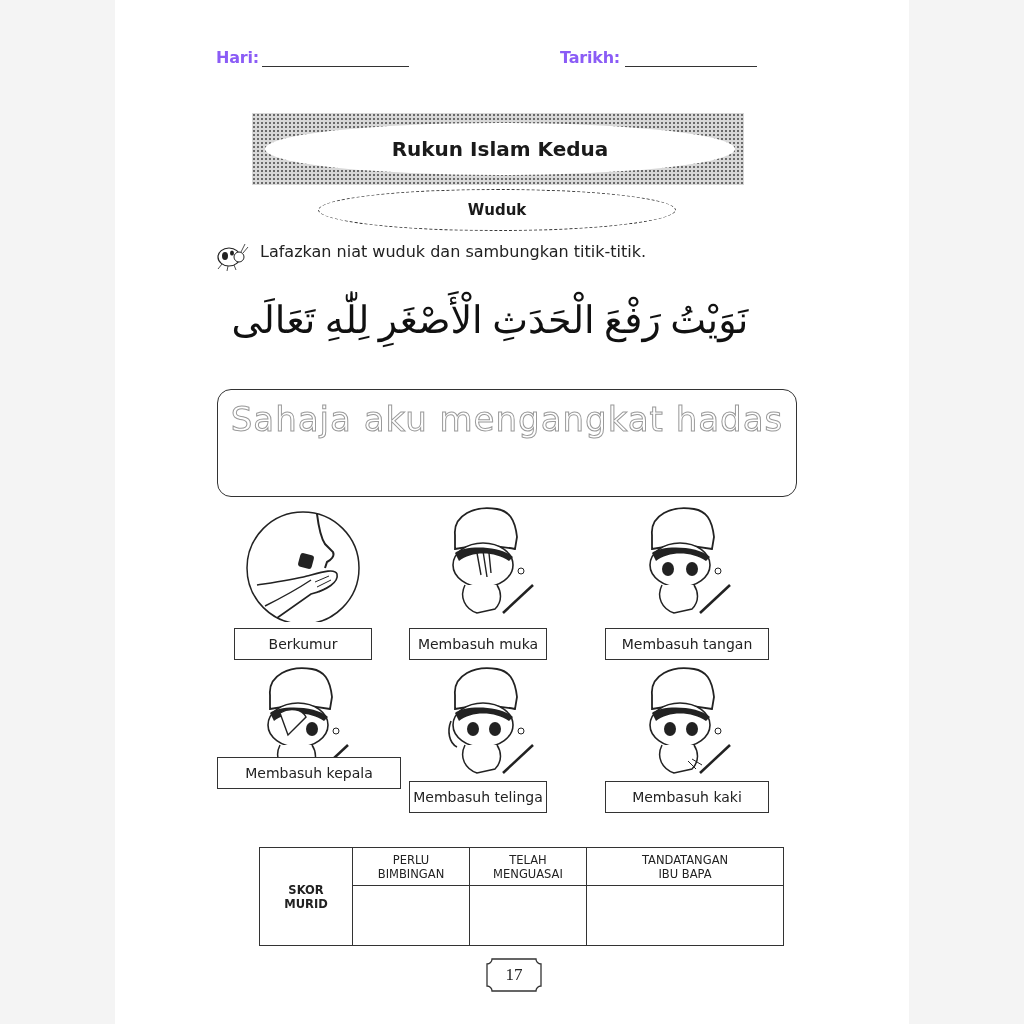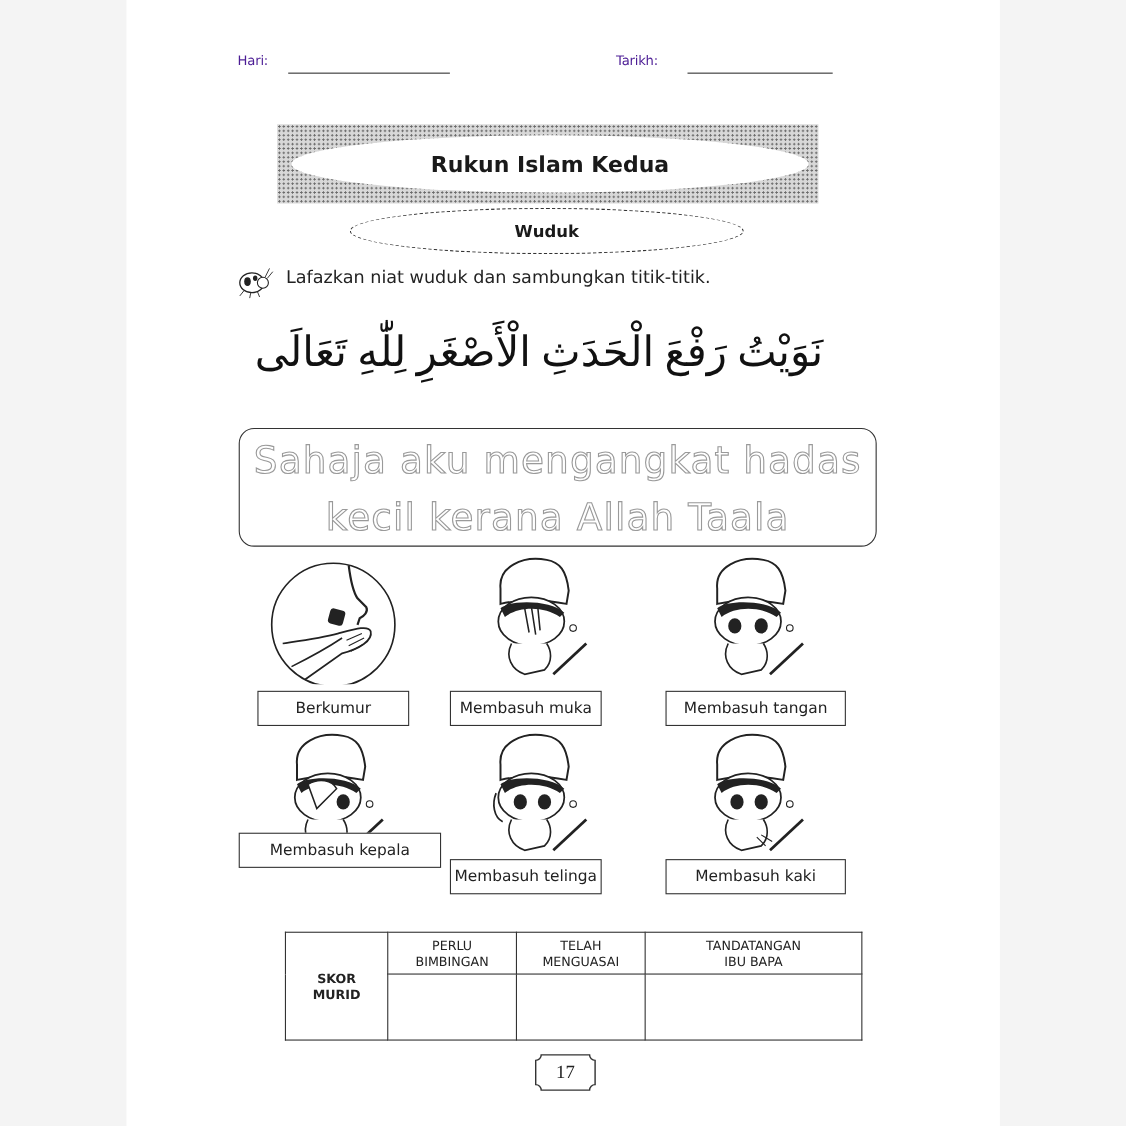--- a/index.html
+++ b/index.html
@@ -4,21 +4,21 @@
 <style>
   html, body { margin:0; padding:0; }
   body {
     width:1024px; height:1024px; background:#f4f4f4; position:relative; overflow:hidden;
     font-family:"DejaVu Sans", sans-serif; color:#1a1a1a;
   }
   .page { position:absolute; left:115px; top:0; width:794px; height:1024px; background:#fff; }
   .abs { position:absolute; }
 
   
-  .field-label { font-size:12px; color:#4c1d95; letter-spacing:-0.2px; }
+  .field-label { font-size:16px; color:#8b5cf6; letter-spacing:-0.2px;font-weight:bold; }
   .field-line { position:absolute; height:1px; background:#333; }
 
   
   .banner { position:absolute; left:252px; top:113px; width:492px; height:72px;
     background-color:#d8d8d8;
     background-image: radial-gradient(#6a6a6a 0.9px, transparent 1px);
     background-size:4px 4px; }
   .banner-ellipse { position:absolute; left:265px; top:123px; width:470px; height:52px;
     background:#fff; border-radius:50%; }
   .banner-title { position:absolute; left:265px; top:123px; width:470px; height:52px;
@@ -86,21 +86,20 @@
   <line x1="14" y1="26" x2="13" y2="31" stroke="#222" stroke-width="0.8"></line>
   <line x1="20" y1="25" x2="22" y2="30" stroke="#222" stroke-width="0.8"></line>
 </svg>
 <span class="instruction">Lafazkan niat wuduk dan sambungkan titik-titik.</span>
 
 <div class="arabic">نَوَيْتُ رَفْعَ الْحَدَثِ الْأَصْغَرِ لِلّٰهِ تَعَالَى</div>
 
 <div class="trace-box"></div>
 <div class="trace-text">
   <div>Sahaja aku mengangkat hadas</div>
-  <div>kecil kerana Allah Taala</div>
 </div>
 
 <svg class="pic" style="left:237px;top:510px;" viewBox="0 0 130 112">
   <circle cx="66" cy="58" r="56" fill="#fff" stroke="#222" stroke-width="1.5"></circle>
   <path d="M80 4 C82 20 84 28 88 34 L96 42 C98 46 94 50 90 52 L88 58" fill="none" stroke="#222" stroke-width="2"></path>
   <rect x="62" y="44" width="14" height="14" rx="3" fill="#222" transform="rotate(15 69 51)"></rect>
   <path d="M20 75 C40 72 55 70 70 66 C85 62 98 58 100 64 C102 72 90 80 74 84 L40 108" fill="none" stroke="#222" stroke-width="1.6"></path>
   <path d="M28 96 C48 86 62 78 74 70" fill="none" stroke="#222" stroke-width="1.4"></path>
   <path d="M78 72 L92 66 M80 77 L94 70 M82 82 L93 76" stroke="#222" stroke-width="1"></path>
 </svg>

